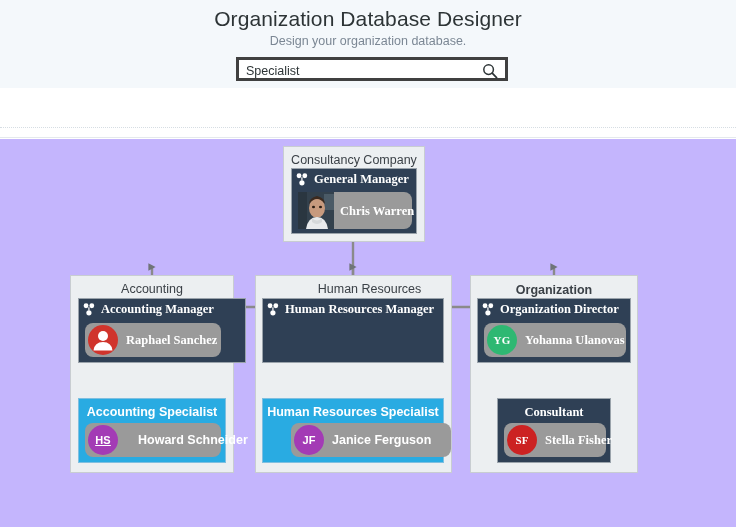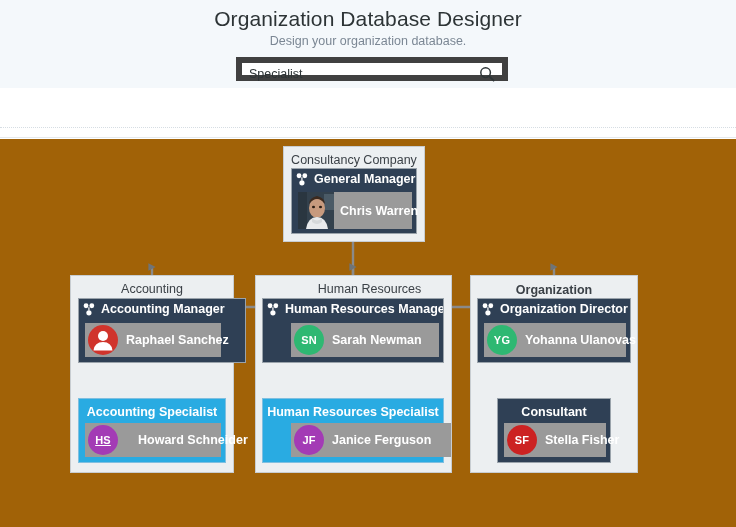--- a/index.html
+++ b/index.html
@@ -26,21 +26,21 @@
     letter-spacing:.1px;
   }
   .app-subtitle{
     position:absolute;left:0;top:34px;width:736px;
     text-align:center;
     font-size:12.5px;color:#7b8794;font-weight:400;
   }
   .search-wrap{
     position:absolute;left:236px;top:57px;width:272px;height:24px;
     background:#ffffff;
-    border:6px solid #404040;
+    border:3px solid #404040;
     box-sizing:border-box;
   }
   .search-input{
     position:absolute;left:7px;top:0;width:225px;height:22px;line-height:22px;
     border:none;outline:none;background:transparent;
     font-family:"Liberation Sans",sans-serif;
     font-size:12.5px;color:#2d3436;padding:0;margin:0;
   }
   .search-icon{
     position:absolute;right:7px;top:3px;width:16px;height:16px;
@@ -55,21 +55,21 @@
     border-bottom:1px solid #e4e9ed;
   }
   .dotted-rule{
     position:absolute;left:0;top:127px;width:736px;height:1px;
     border-top:1px dotted #d6dde3;
   }
 
   
   .canvas{
     position:absolute;left:0;top:139px;width:736px;height:388px;
-    background:#a16207;
+    background:#c4b5fd;
   }
   .connectors{position:absolute;left:0;top:0;width:736px;height:388px;}
 
   
   .group-box{
     position:absolute;
     background:#eceff1;
     border:1px solid #c8cdd1;
     box-sizing:border-box;
   }
@@ -78,37 +78,38 @@
     text-align:center;
     font-size:12.5px;color:#3b4147;font-weight:400;
   }
 
   
   .node{
     position:absolute;
     box-sizing:border-box;
     border:1px solid #9aa3ab;
   }
-  .node.dark{background:#2f4055;}
+  .node.dark{background:#2f4055;font-family:Liberation Serif, serif;}
   .node.accent{background:#29abe2;border-color:#7fbfe0;}
   .node-title{
     position:absolute;left:0;top:0;width:100%;
     text-align:center;
     color:#ffffff;font-size:12.5px;font-weight:bold;
     line-height:20px;white-space:nowrap;
     overflow:hidden;
   }
   .node-title.with-icon{text-align:left;padding-left:22px;box-sizing:border-box;}
   .hier-icon{
     position:absolute;left:4px;top:4px;width:15px;height:13px;
   }
   .person-row{
     position:absolute;
     background:#9a9a9a;
     box-sizing:border-box;
+    border-radius:8px;
   }
   .person-name{
     position:absolute;
     color:#ffffff;font-size:12.5px;font-weight:bold;
     line-height:1;white-space:nowrap;
   }
   .avatar{
     position:absolute;
     border-radius:50%;
     display:flex;align-items:center;justify-content:center;
@@ -234,24 +235,20 @@
   </div>
 
   <div class="node dark" style="left:262px;top:159px;width:182px;height:65px;">
     <svg class="hier-icon" viewBox="0 0 16 14">
       <circle cx="3.2" cy="3" r="2.6" fill="#ffffff"></circle>
       <circle cx="9.4" cy="3" r="2.6" fill="#ffffff"></circle>
       <circle cx="6.3" cy="10.6" r="2.8" fill="#ffffff"></circle>
       <path d="M6.3,4.6 L6.3,8" stroke="#ffffff" stroke-width="1.3"></path>
     </svg>
     <div class="node-title with-icon">Human Resources Manager</div>
-    <div class="person-row" style="left:28px;top:24px;width:148px;height:34px;">
-      <div class="avatar" style="left:3px;top:2px;width:30px;height:30px;background:#2eb872;">SN</div>
-      <div class="person-name" style="left:41px;top:11px;">Sarah Newman</div>
-    </div>
   </div>
 
   <div class="node accent" style="left:262px;top:259px;width:182px;height:65px;">
     <div class="node-title" style="top:3px;">Human Resources Specialist</div>
     <div class="person-row" style="left:28px;top:24px;width:160px;height:34px;">
       <div class="avatar" style="left:3px;top:2px;width:30px;height:30px;background:#a33bb5;">JF</div>
       <div class="person-name" style="left:41px;top:11px;">Janice Ferguson</div>
     </div>
   </div>
 

